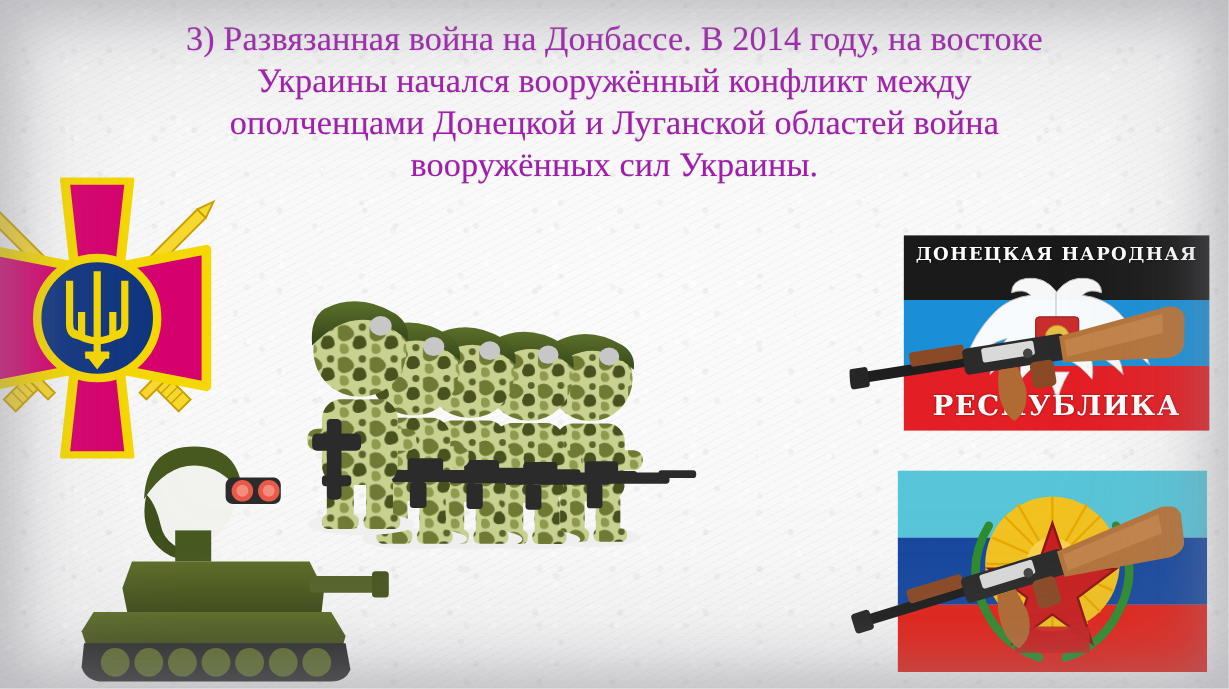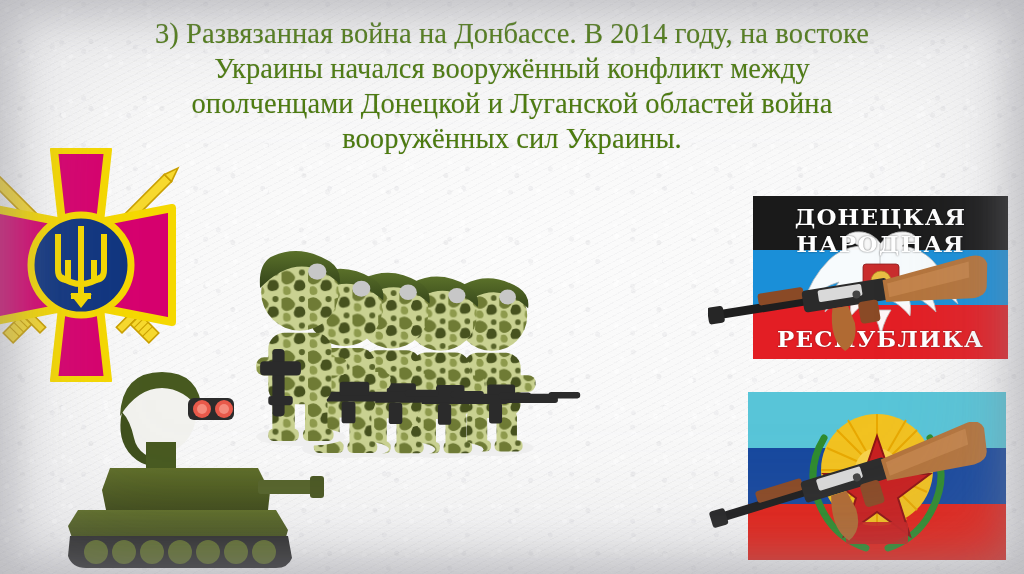--- a/index.html
+++ b/index.html
@@ -55,21 +55,21 @@
                 inset 0 0 120px 30px rgba(160,160,168,.22);
   }
 
   
   .title-block {
     position: absolute;
     left: 46px;
     top: 16px;
     width: 932px;
     text-align: center;
-    color: #4d7c0f;
+    color: #a21caf;
     font-size: 28.5px;
     line-height: 35px;
     font-weight: 400;
     letter-spacing: .1px;
     text-shadow: 0 0 1px rgba(0,0,0,.25);
   }
   .title-line { display: block; white-space: nowrap; }
 
   
   .ua-emblem {
@@ -100,21 +100,21 @@
     overflow: visible;
   }
   .flag-body { position: absolute; inset: 0; overflow: hidden; }
   .dnr-band-black { position:absolute; left:0; top:0; width:100%; height:33.4%; background:#1a1a1a; }
   .dnr-band-blue  { position:absolute; left:0; top:33.4%; width:100%; height:33.3%; background:#1a8fd8; }
   .dnr-band-red   { position:absolute; left:0; top:66.7%; width:100%; height:33.3%; background:#e31e24; }
   .dnr-text-top {
     position: absolute; left: 0; top: 4%; width: 100%;
     text-align: center; color: #ffffff;
     font-family: "DejaVu Serif", serif;
-    font-weight: 700; font-size: 23px; letter-spacing: 1.2px;
+    font-weight: 700; font-size: 15px; letter-spacing: 1.2px;
     text-shadow: 0 0 2px rgba(0,0,0,.6);
   }
   .dnr-text-bottom {
     position: absolute; left: 0; bottom: 4%; width: 100%;
     text-align: center; color: #ffffff;
     font-family: "DejaVu Serif", serif;
     font-weight: 700; font-size: 23px; letter-spacing: 1.2px;
     text-shadow: 0 0 2px rgba(0,0,0,.45);
   }
   .lnr-band-ltblue { position:absolute; left:0; top:0;     width:100%; height:33.4%; background:#58c5d8; }

